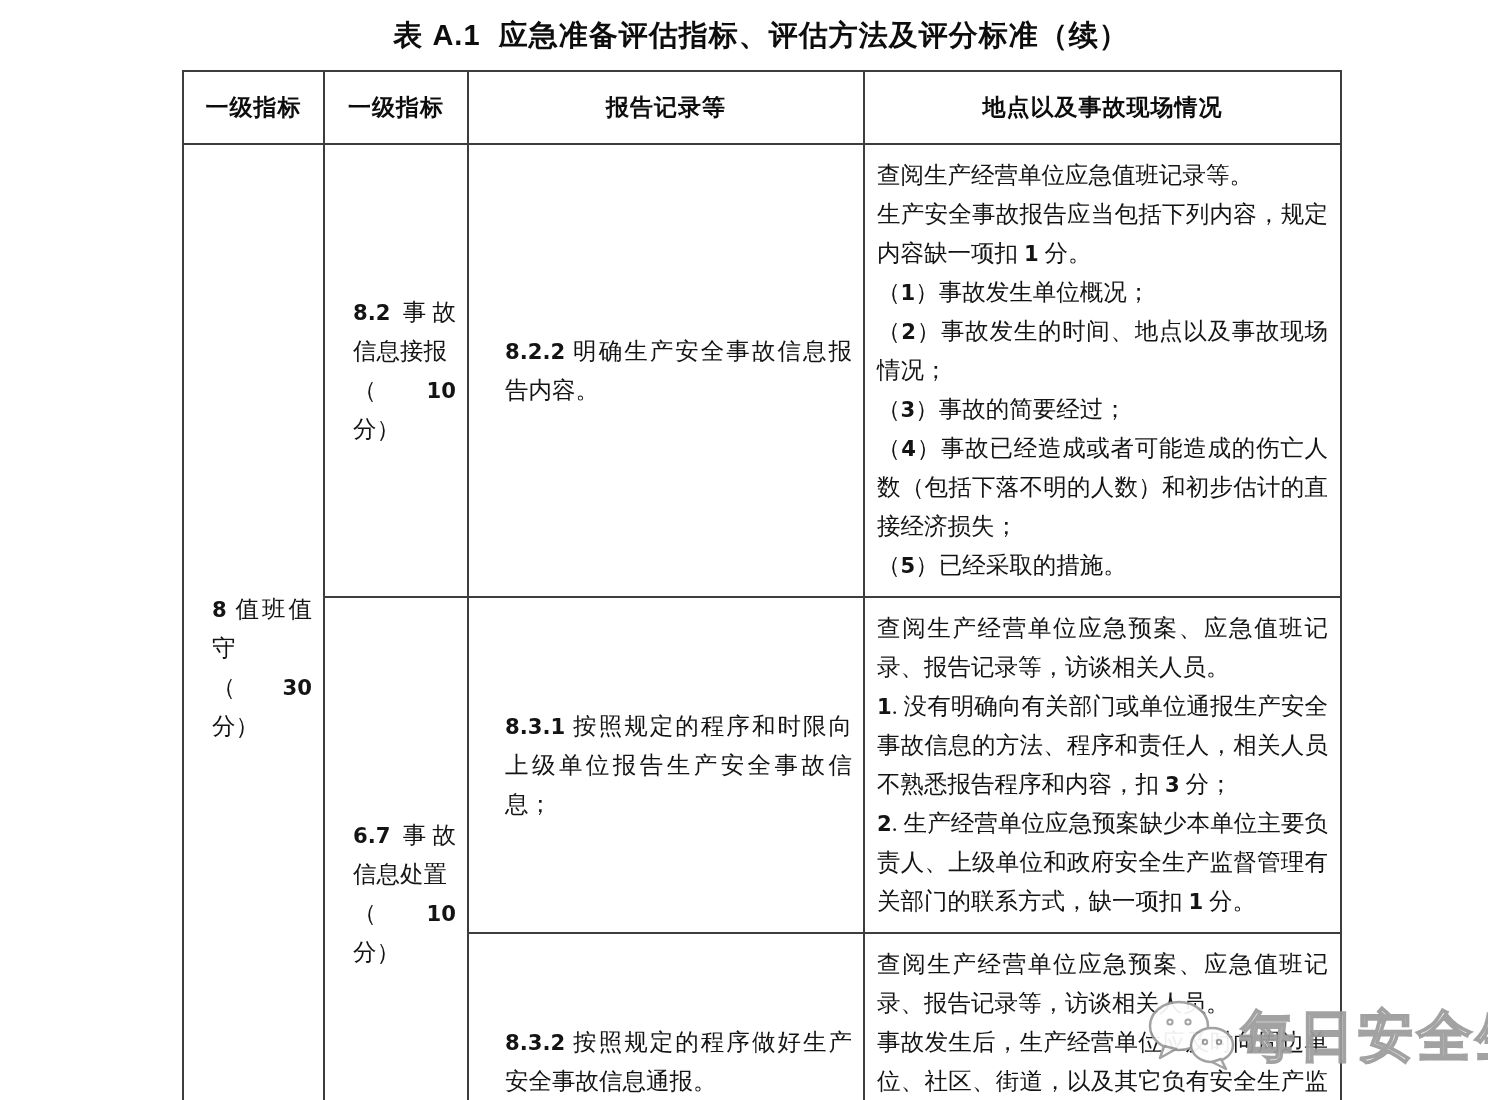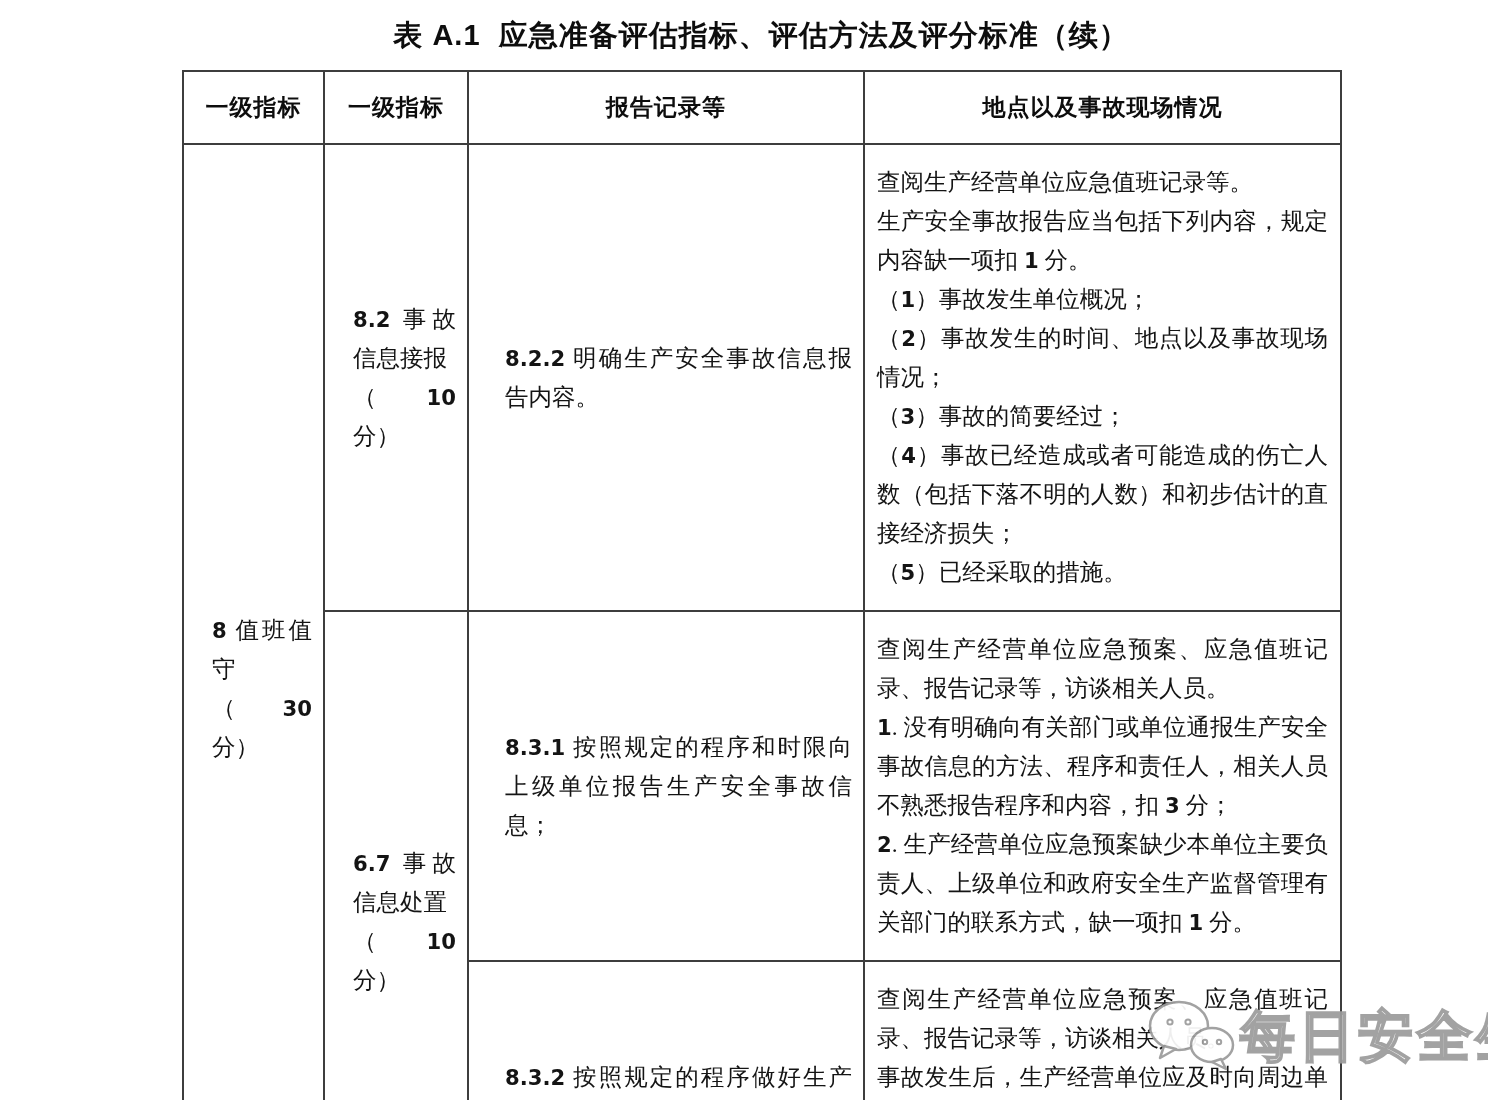--- a/index.html
+++ b/index.html
@@ -66,21 +66,21 @@
   td.c-level1 p, td.c-level2 p {
     margin: 0;
   }
   td.c-level3 {
     text-align: justify;
     text-justify: inter-ideograph;
     padding-left: 36px;
   }
   td.c-method {
     vertical-align: middle;
-    padding: 18px 12px;
+    padding: 11px 12px;
     margin-top: 20px;
   }
   td.c-method p {
     margin: 0;
     text-align: justify;
     text-justify: inter-ideograph;
   }
   .dnum {
     font-family: "DejaVu Sans", "Liberation Sans", sans-serif;
     font-weight: bold;

